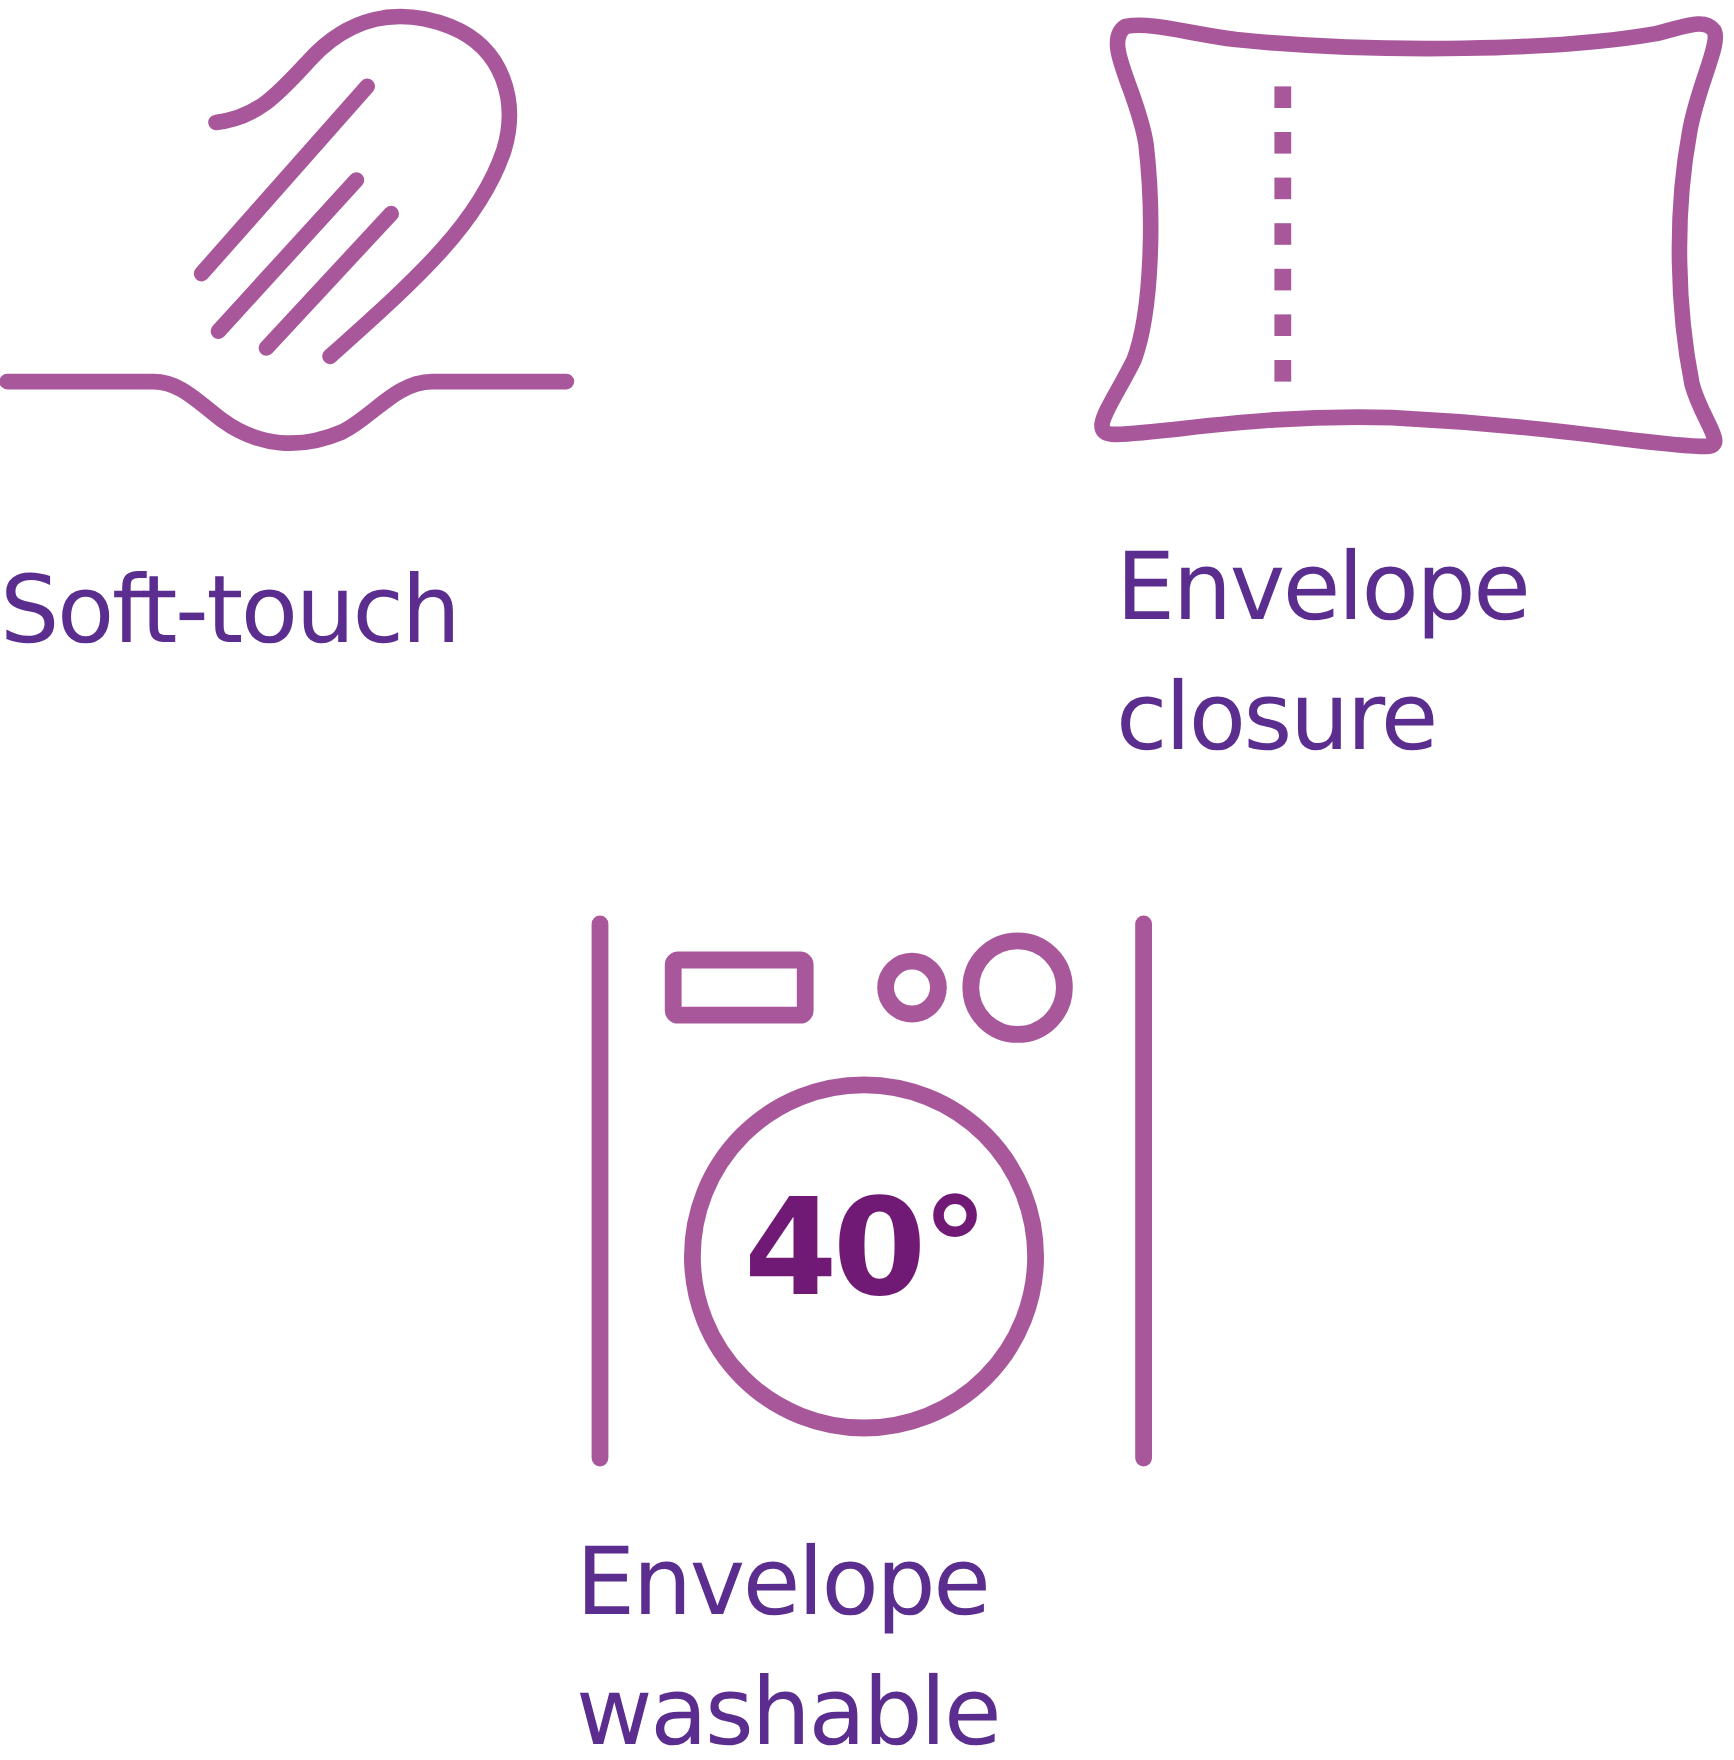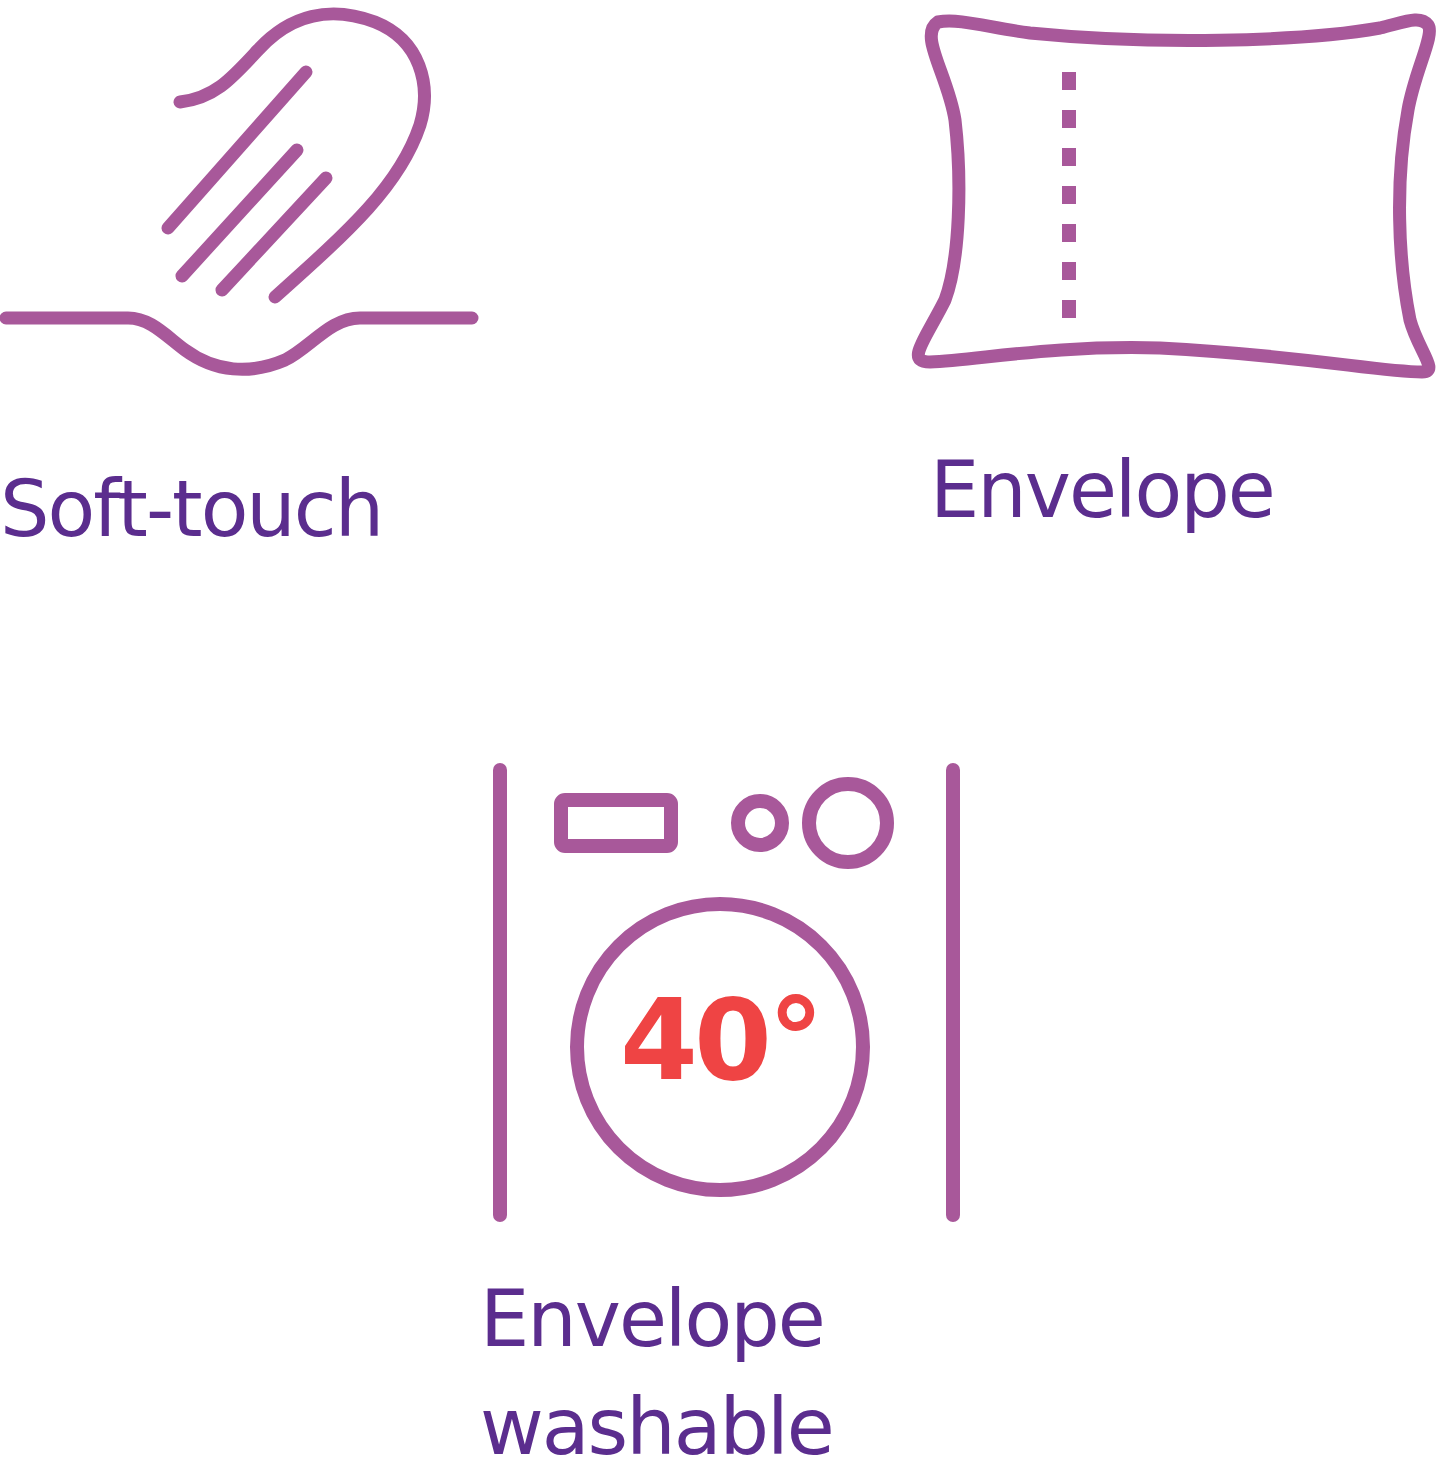--- a/index.html
+++ b/index.html
@@ -34,29 +34,30 @@
     <div style="width:14px;height:18px;background:#a8589a;margin-bottom:20px;"></div>
     <div style="width:14px;height:18px;background:#a8589a;margin-bottom:20px;"></div>
     <div style="width:14px;height:18px;background:#a8589a;margin-bottom:20px;"></div>
     <div style="width:14px;height:18px;background:#a8589a;margin-bottom:20px;"></div>
     <div style="width:14px;height:18px;background:#a8589a;margin-bottom:20px;"></div>
     <div style="width:14px;height:18px;background:#a8589a;"></div>
   </div>
 </div>
 <div class="label" style="left:930px; top:436px; width:490px;">
   <span>Envelope</span>
+  <span>closure</span>
 </div>
 
 <div class="icon" style="left:480px; top:750px; width:500px; height:480px;">
   <svg viewBox="0 0 500 480" fill="none" stroke="#a8589a" stroke-width="14" stroke-linecap="round" stroke-linejoin="round">
     <line x1="20" y1="20" x2="20" y2="465"></line>
     <line x1="473" y1="20" x2="473" y2="465"></line>
     <rect x="81" y="50" width="110" height="46" rx="4"></rect>
     <circle cx="280" cy="73" r="22"></circle>
     <circle cx="368" cy="73" r="39"></circle>
     <circle cx="240" cy="297" r="143"></circle>
   </svg>
-  <div style="position:absolute; left:130px; top:225px; width:220px; text-align:center; color:#ef4444; font-family:'DejaVu Sans', sans-serif; font-weight:bold; font-size:112px; line-height:130px; letter-spacing:-4px;">40°</div>
+  <div style="position:absolute; left:130px; top:225px; width:220px; text-align:center; color:#701a75; font-family:'DejaVu Sans', sans-serif; font-weight:bold; font-size:112px; line-height:130px; letter-spacing:-4px;">40°</div>
 </div>
 <div class="label" style="left:480px; top:1265px; width:500px;">
   <span>Envelope</span>
   <span>washable</span>
 </div>
 
 </body></html>

